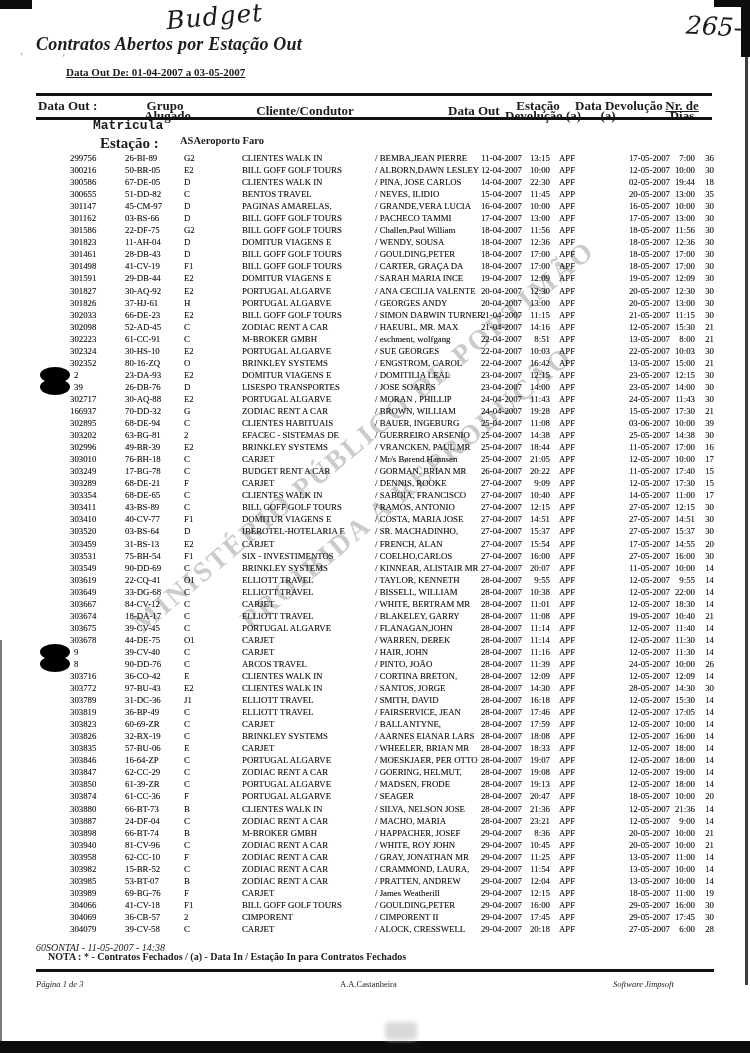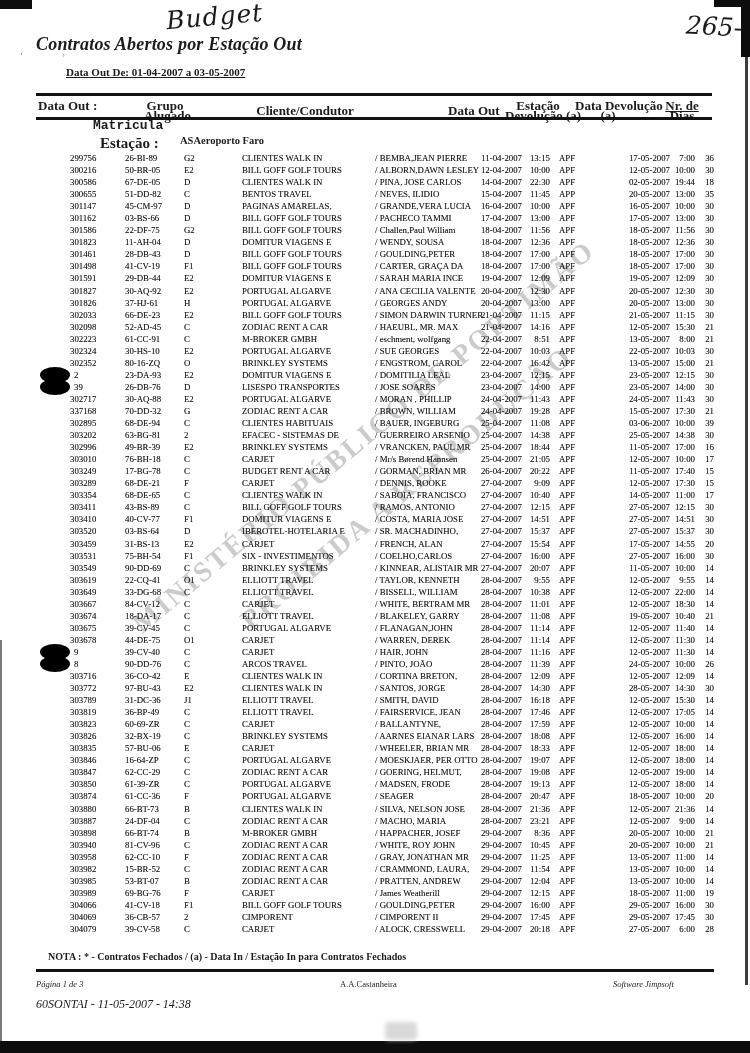--- a/index.html
+++ b/index.html
@@ -358,21 +358,21 @@
       <span class="c-cli">PORTUGAL ALGARVE</span>
       <span class="c-con">/ MORAN , PHILLIP</span>
       <span class="c-od">24-04-2007</span>
       <span class="c-ot">11:43</span>
       <span class="c-es">APF</span>
       <span class="c-dd">24-05-2007</span>
       <span class="c-dt">11:43</span>
       <span class="c-di">30</span>
     </div>
     <div class="trow">
-      <span class="c-num">337168</span>
+      <span class="c-num">166937</span>
       <span class="c-mat">70-DD-32</span>
       <span class="c-grp">G</span>
       <span class="c-cli">ZODIAC RENT A CAR</span>
       <span class="c-con">/ BROWN, WILLIAM</span>
       <span class="c-od">24-04-2007</span>
       <span class="c-ot">19:28</span>
       <span class="c-es">APF</span>
       <span class="c-dd">15-05-2007</span>
       <span class="c-dt">17:30</span>
       <span class="c-di">21</span>
@@ -936,13 +936,13 @@
       <span class="c-dt">6:00</span>
       <span class="c-di">28</span>
     </div>
   </div>
 
 <div class="abs nota">NOTA : * - Contratos Fechados / (a) - Data In / Estação In para Contratos Fechados</div>
 <div class="rule" style="left:36px;top:969px;width:678px;height:3px;"></div>
 <span class="abs foot it" style="left:36px;top:979px;">Página 1 de 3</span>
 <span class="abs foot" style="left:340px;top:979px;">A.A.Castanheira</span>
 <span class="abs foot it" style="left:613px;top:979px;">Software Jimpsoft</span>
-<span class="abs foot it" style="left:36px;top:997px;font-size:12px;text-align:center;">60SONTAI - 11-05-2007 - 14:38</span>
+<span class="abs foot it" style="left:36px;top:942px;font-size:10px;text-align:center;">60SONTAI - 11-05-2007 - 14:38</span>
 
 </body></html>

